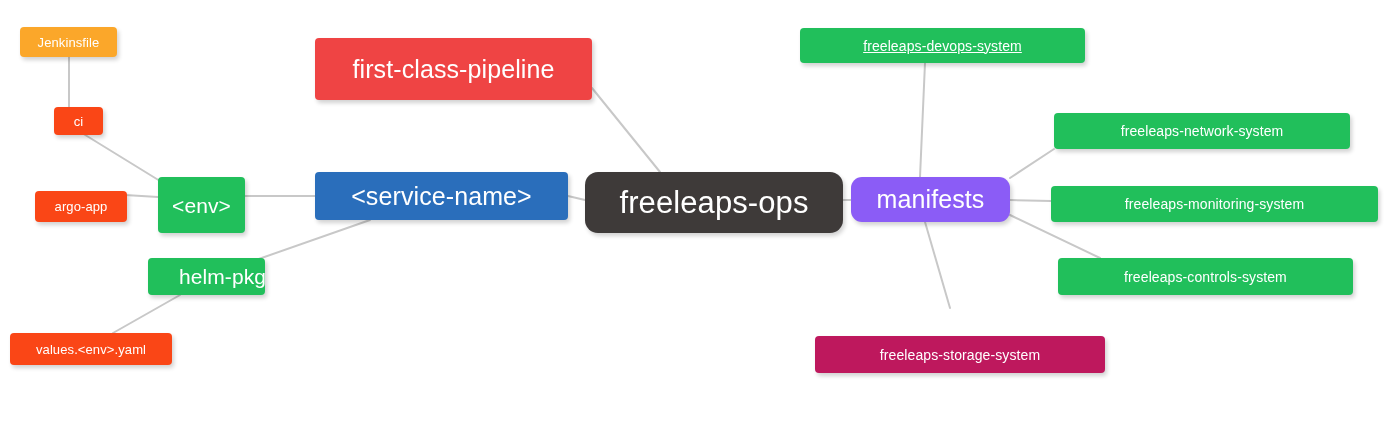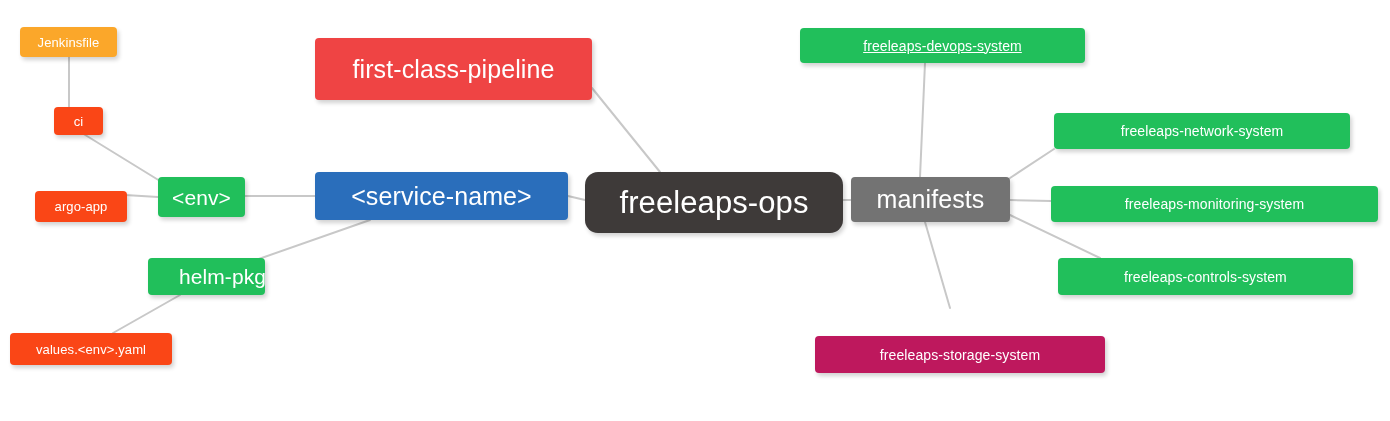--- a/index.html
+++ b/index.html
@@ -73,24 +73,24 @@
   <div id="node-layer">
       <div class="node lvl-root root" style="left: 585px; top: 172px; width: 258px; height: 61px; background: rgb(62, 58, 57);">
         <span>freeleaps-ops</span>
       </div>
       <div class="node lvl-1" style="left: 315px; top: 38px; width: 277px; height: 62px; background: #ef4444;">
         <span>first-class-pipeline</span>
       </div>
       <div class="node lvl-1" style="left: 315px; top: 172px; width: 253px; height: 48px; background: rgb(42, 110, 187);">
         <span>&lt;service-name&gt;</span>
       </div>
-      <div class="node lvl-1" style="left: 851px; top: 177px; width: 159px; height: 45px; background: #737373;">
+      <div class="node lvl-1" style="left: 851px; top: 177px; width: 159px; height: 45px; background: #8b5cf6; border-radius: 11px;">
         <span>manifests</span>
       </div>
-      <div class="node lvl-2" style="left: 158px; top: 177px; width: 87px; height: 40px; background: rgb(33, 191, 91);">
+      <div class="node lvl-2" style="left: 158px; top: 177px; width: 87px; height: 56px; background: rgb(33, 191, 91);">
         <span>&lt;env&gt;</span>
       </div>
       <div class="node lvl-2" style="left: 148px; top: 258px; width: 117px; height: 37px; background: rgb(33, 191, 91); padding-left: 32px;">
         <span>helm-pkg</span>
       </div>
       <div class="node lvl-3" style="left: 800px; top: 28px; width: 285px; height: 35px; background: rgb(33, 191, 91); text-decoration: underline;">
         <span>freeleaps-devops-system</span>
       </div>
       <div class="node lvl-3" style="left: 1054px; top: 113px; width: 296px; height: 36px; background: rgb(33, 191, 91);">
         <span>freeleaps-network-system</span>

